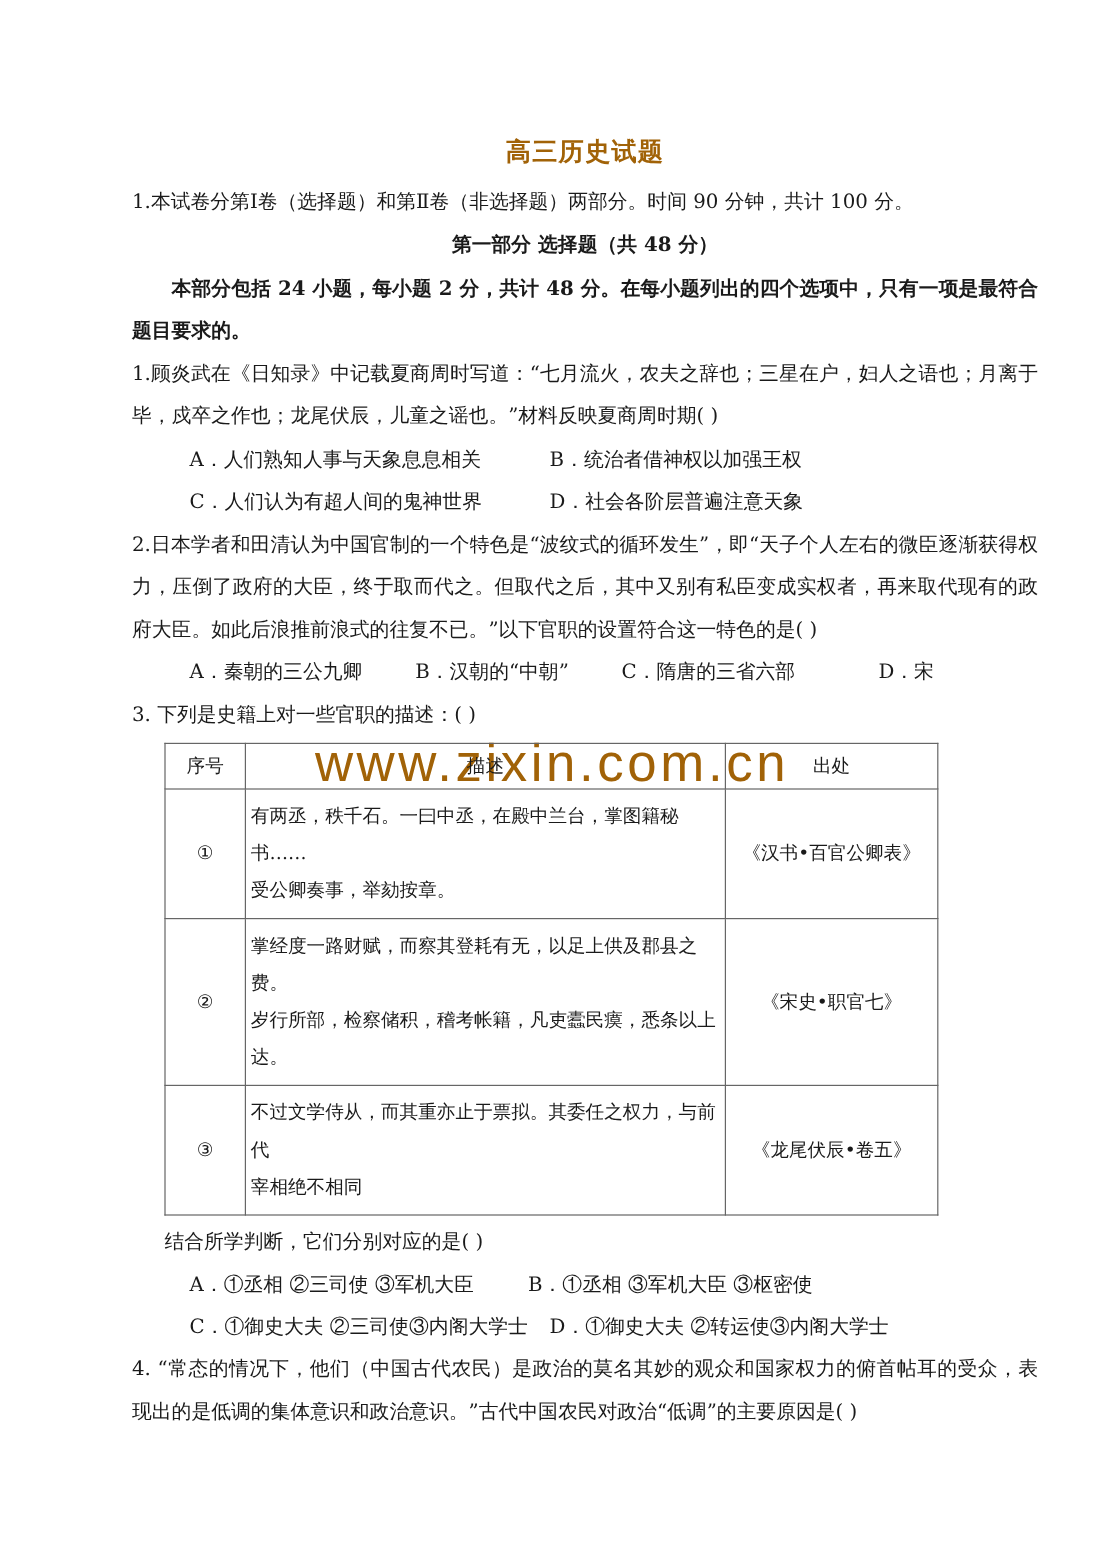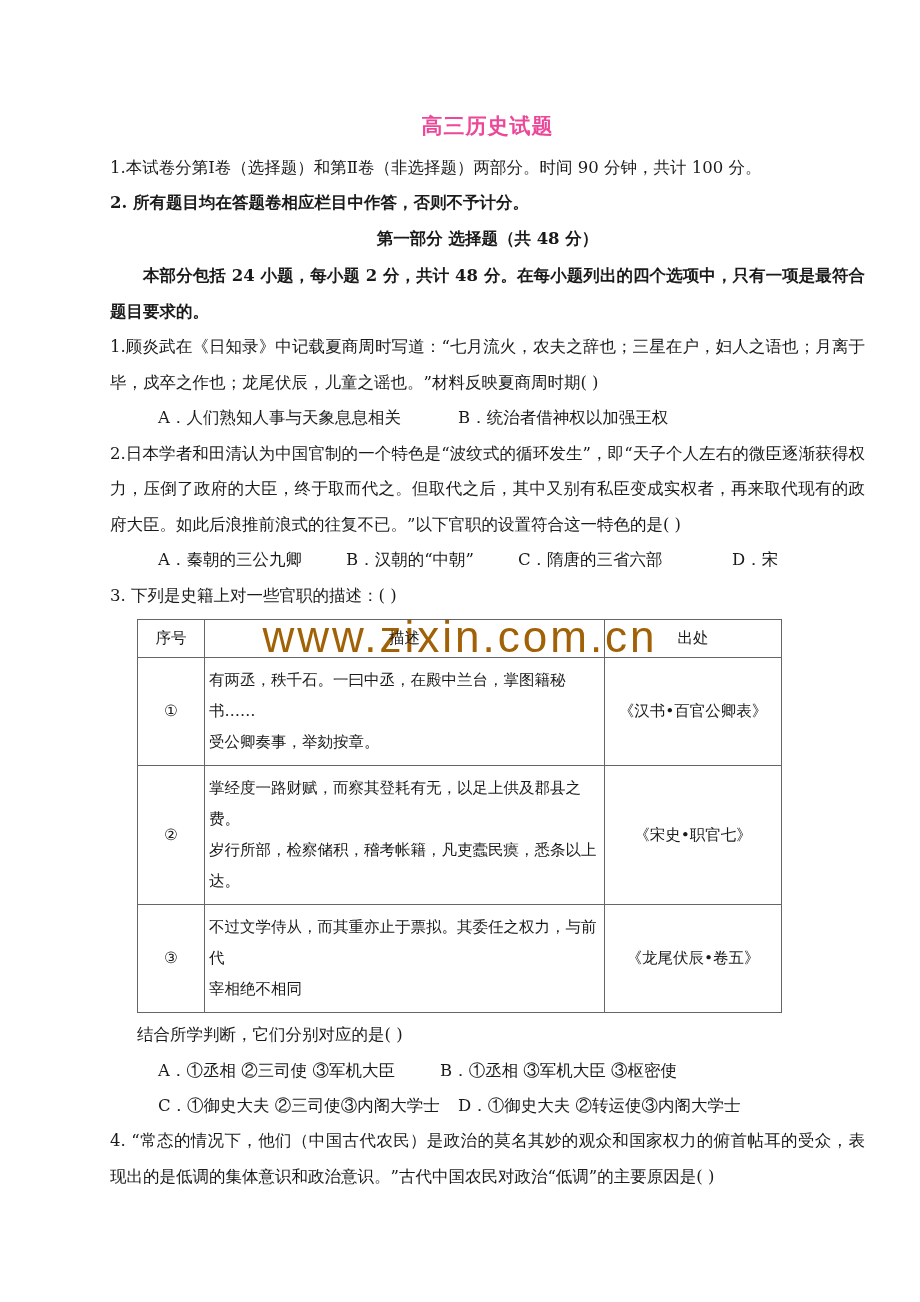--- a/index.html
+++ b/index.html
@@ -53,21 +53,21 @@
     color: #ff0000;
     font-weight: bold;
     font-size: 23px;
     line-height: 1.5;
     margin: 0 0 6px 0;
     letter-spacing: 0.5px;
   }
 
   .title-sub {
     text-align: center;
-    color: #ec4899;
+    color: #a16207;
     font-weight: bold;
     font-size: 21px;
     line-height: 1.5;
     margin: 0 0 8px 0;
     letter-spacing: 1px;
   }
 
   p.line {
     margin: 0;
     font-size: 16.5px;
@@ -165,29 +165,31 @@
 
 <div class="page">
 
   <div class="watermark">www.zixin.com.cn</div>
 
   <div class="content">
 
     <h2 class="title-sub">高三历史试题</h2>
 
     <p class="line">1.本试卷分第Ⅰ卷（选择题）和第Ⅱ卷（非选择题）两部分。时间 90 分钟，共计 100 分。</p>
-    <p class="line bold">2.  所有题目均在答题卷相应栏目中作答，否则不予计分。</p>
 
     <p class="center">第一部分   选择题（共 48 分）</p>
 
     <p class="line bold indent2">本部分包括 24 小题，每小题 2 分，共计 48 分。在每小题列出的四个选项中，只有一项是最符合题目要求的。</p>
 
     <p class="qtext">1.顾炎武在《日知录》中记载夏商周时写道：“七月流火，农夫之辞也；三星在户，妇人之语也；月离于毕，戍卒之作也；龙尾伏辰，儿童之谣也。”材料反映夏商周时期(    )</p>
     <div class="opt-row">
       <span class="opt opt-w-half">A．人们熟知人事与天象息息相关</span><span class="opt">B．统治者借神权以加强王权</span>
+    </div>
+    <div class="opt-row">
+      <span class="opt opt-w-half">C．人们认为有超人间的鬼神世界</span><span class="opt">D．社会各阶层普遍注意天象</span>
     </div>
 
     <p class="qtext">2.日本学者和田清认为中国官制的一个特色是“波纹式的循环发生”，即“天子个人左右的微臣逐渐获得权力，压倒了政府的大臣，终于取而代之。但取代之后，其中又别有私臣变成实权者，再来取代现有的政府大臣。如此后浪推前浪式的往复不已。”以下官职的设置符合这一特色的是(    )</p>
     <div class="opt-row">
       <span class="opt opt-w-q2a">A．秦朝的三公九卿</span><span class="opt opt-w-q2b">B．汉朝的“中朝”</span><span class="opt opt-w-q2c">C．隋唐的三省六部</span><span class="opt">D．宋</span>
     </div>
 
     <p class="qtext">3.  下列是史籍上对一些官职的描述：(    )</p>
 
     <table class="desc-table">

